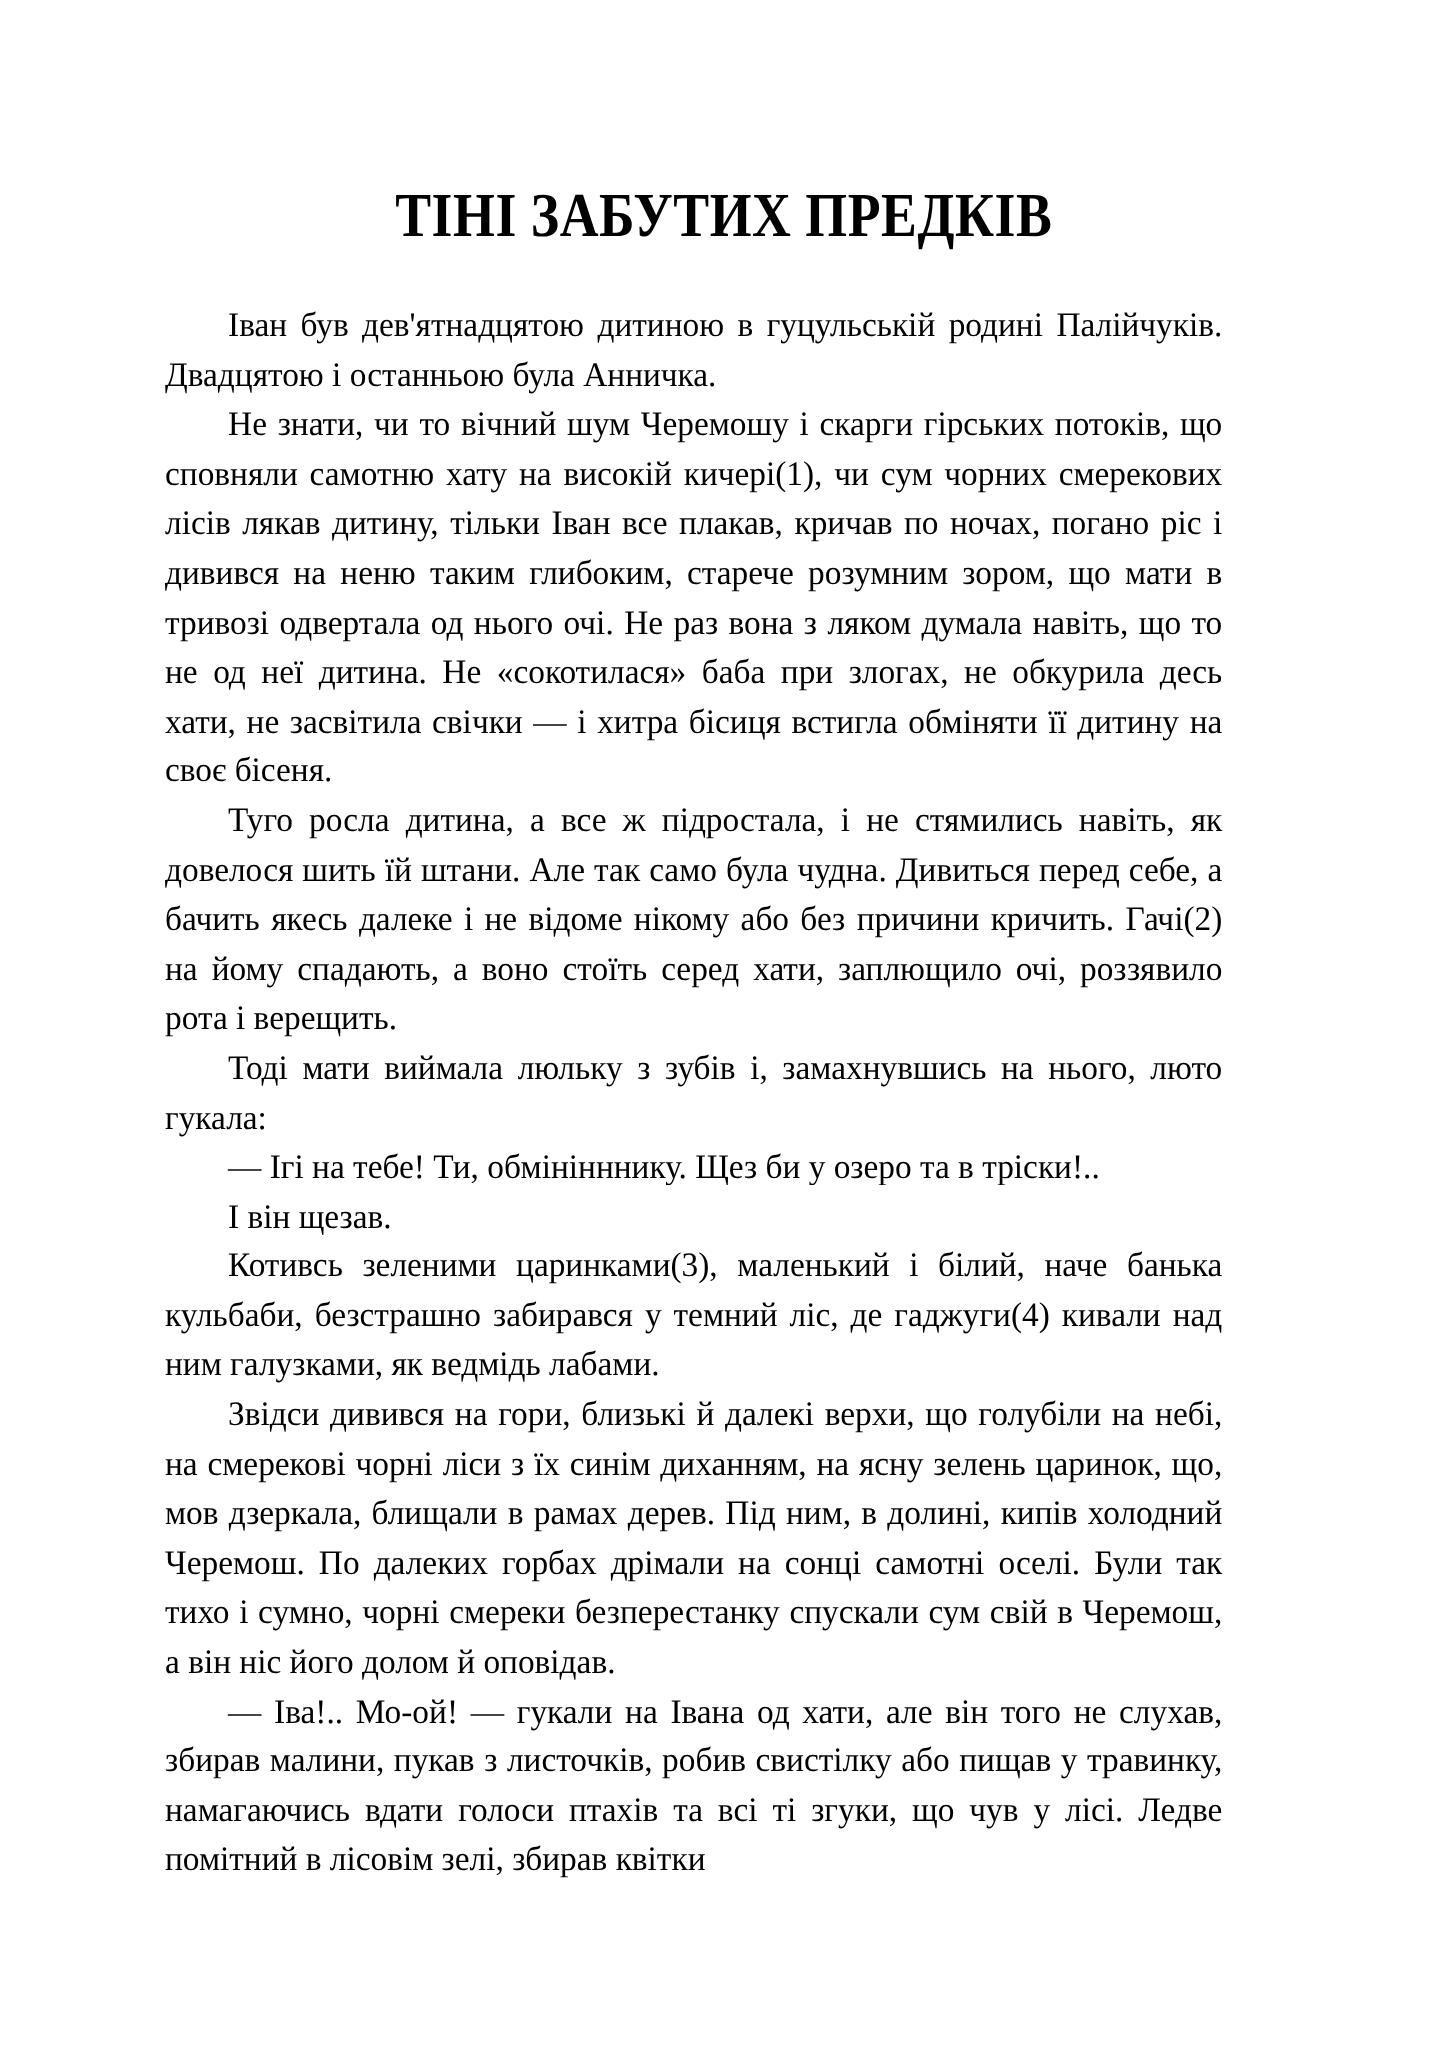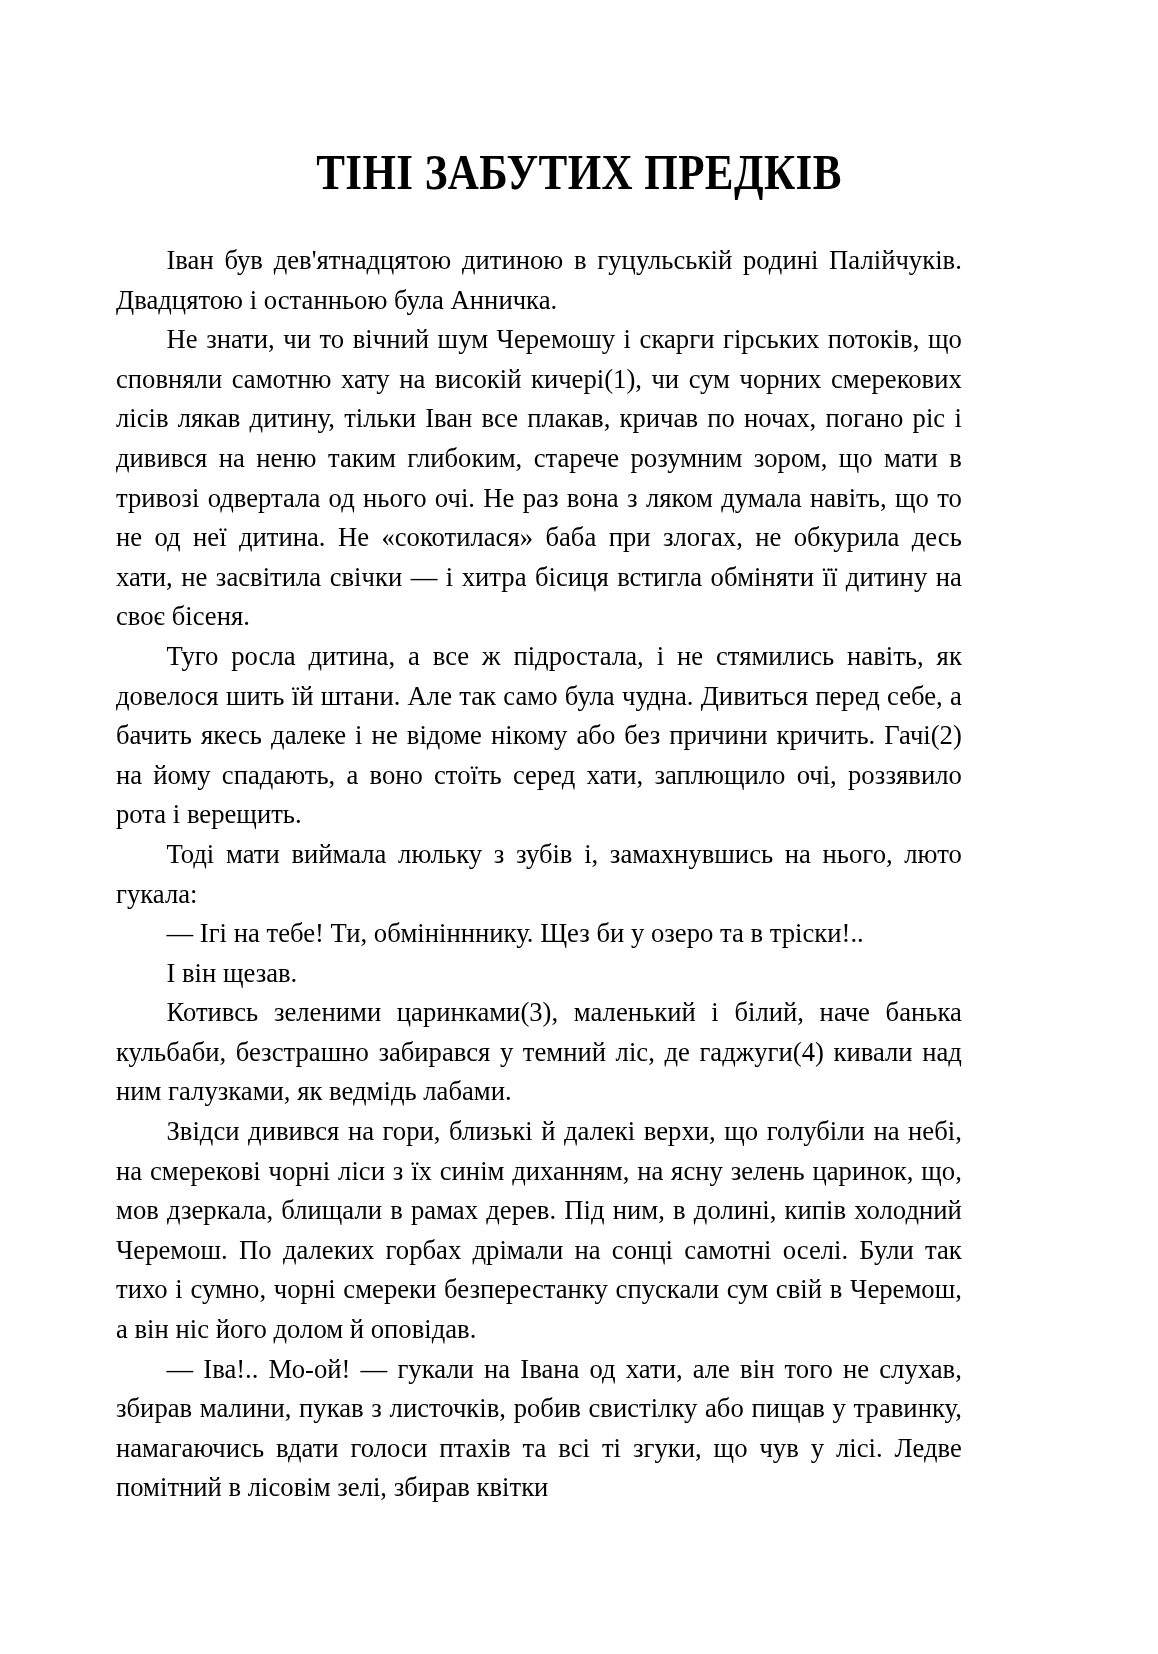--- a/index.html
+++ b/index.html
@@ -34,21 +34,21 @@
     letter-spacing: 0.5px;
     color: #000000;
     transform: scaleX(0.86);
     transform-origin: center top;
     white-space: nowrap;
   }
 
   .body-text {
     position: absolute;
     top: 224px;
-    left: 116px;
+    left: 132px;
     width: 872px;
   }
 
   .para {
     margin: 0;
     text-align: justify;
     text-justify: inter-word;
     text-indent: 52px;
     font-size: 27.5px;
     line-height: 39.6px;

